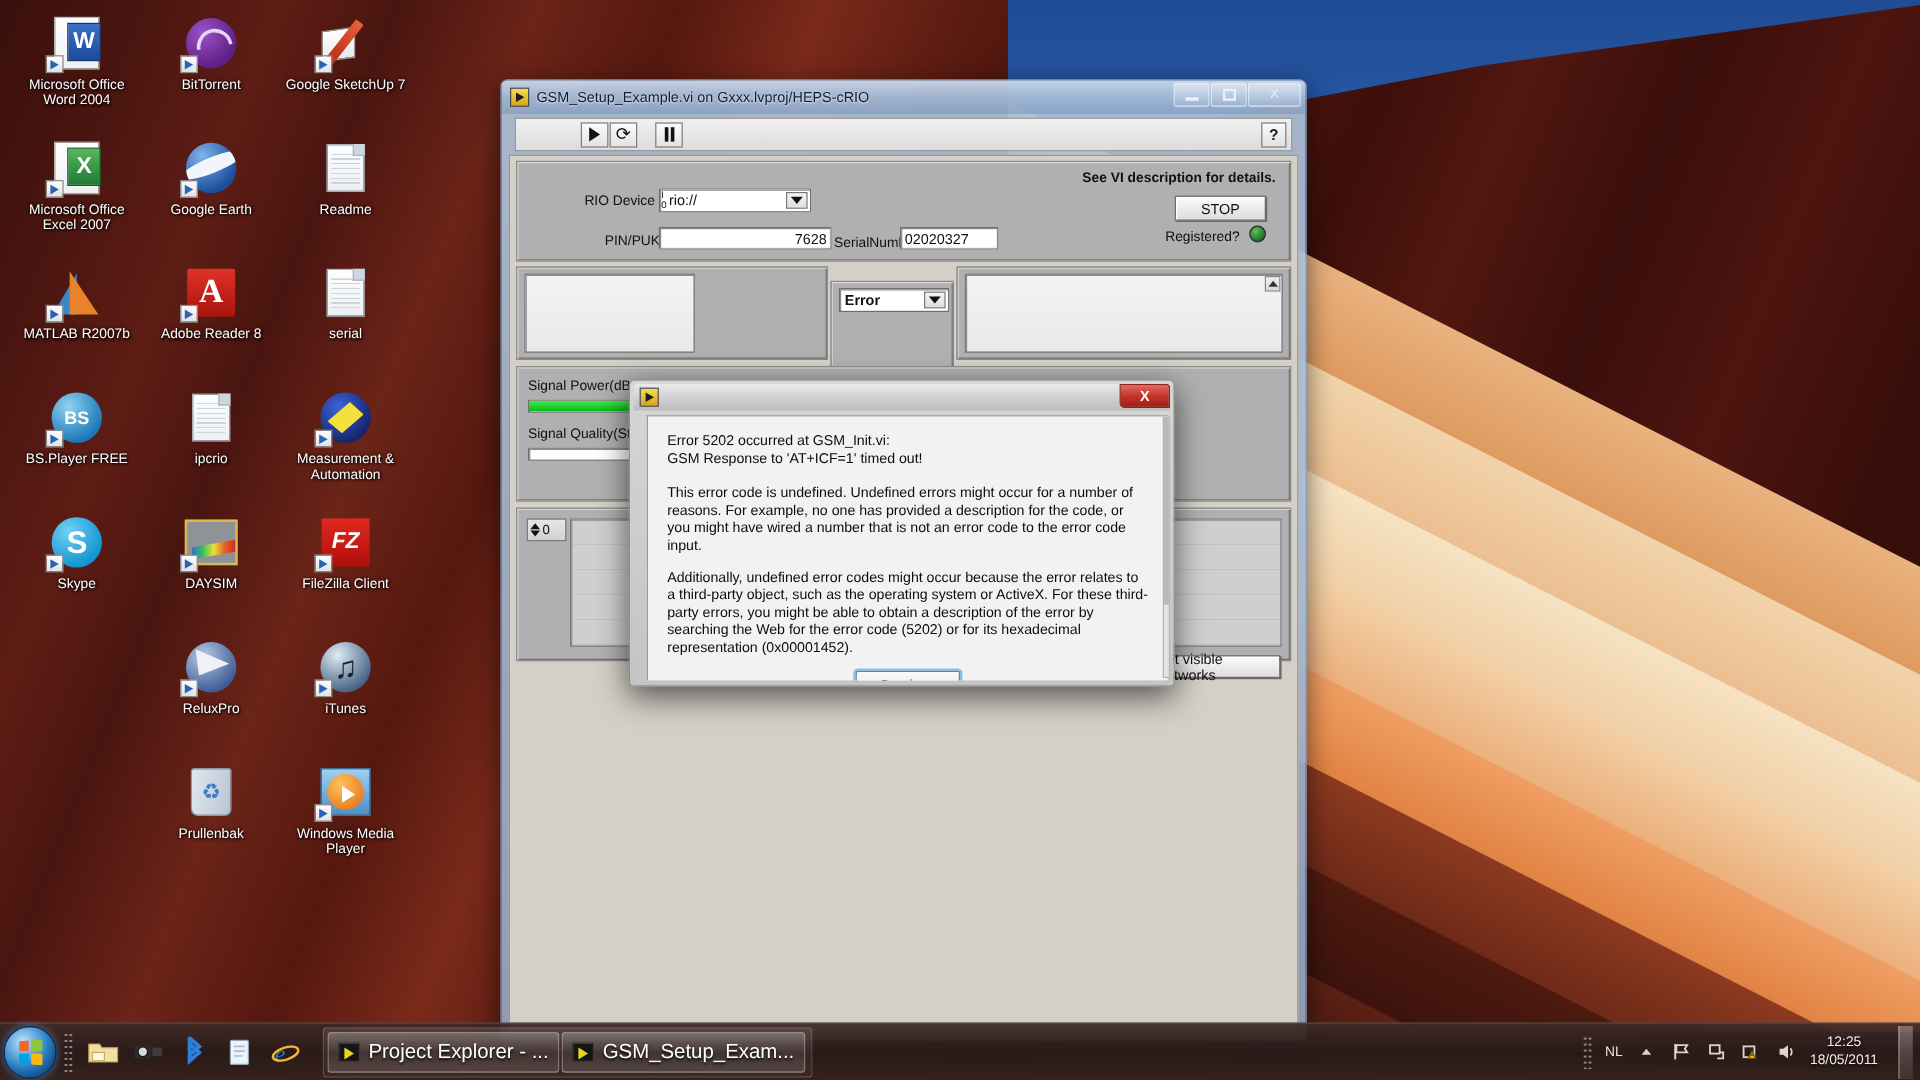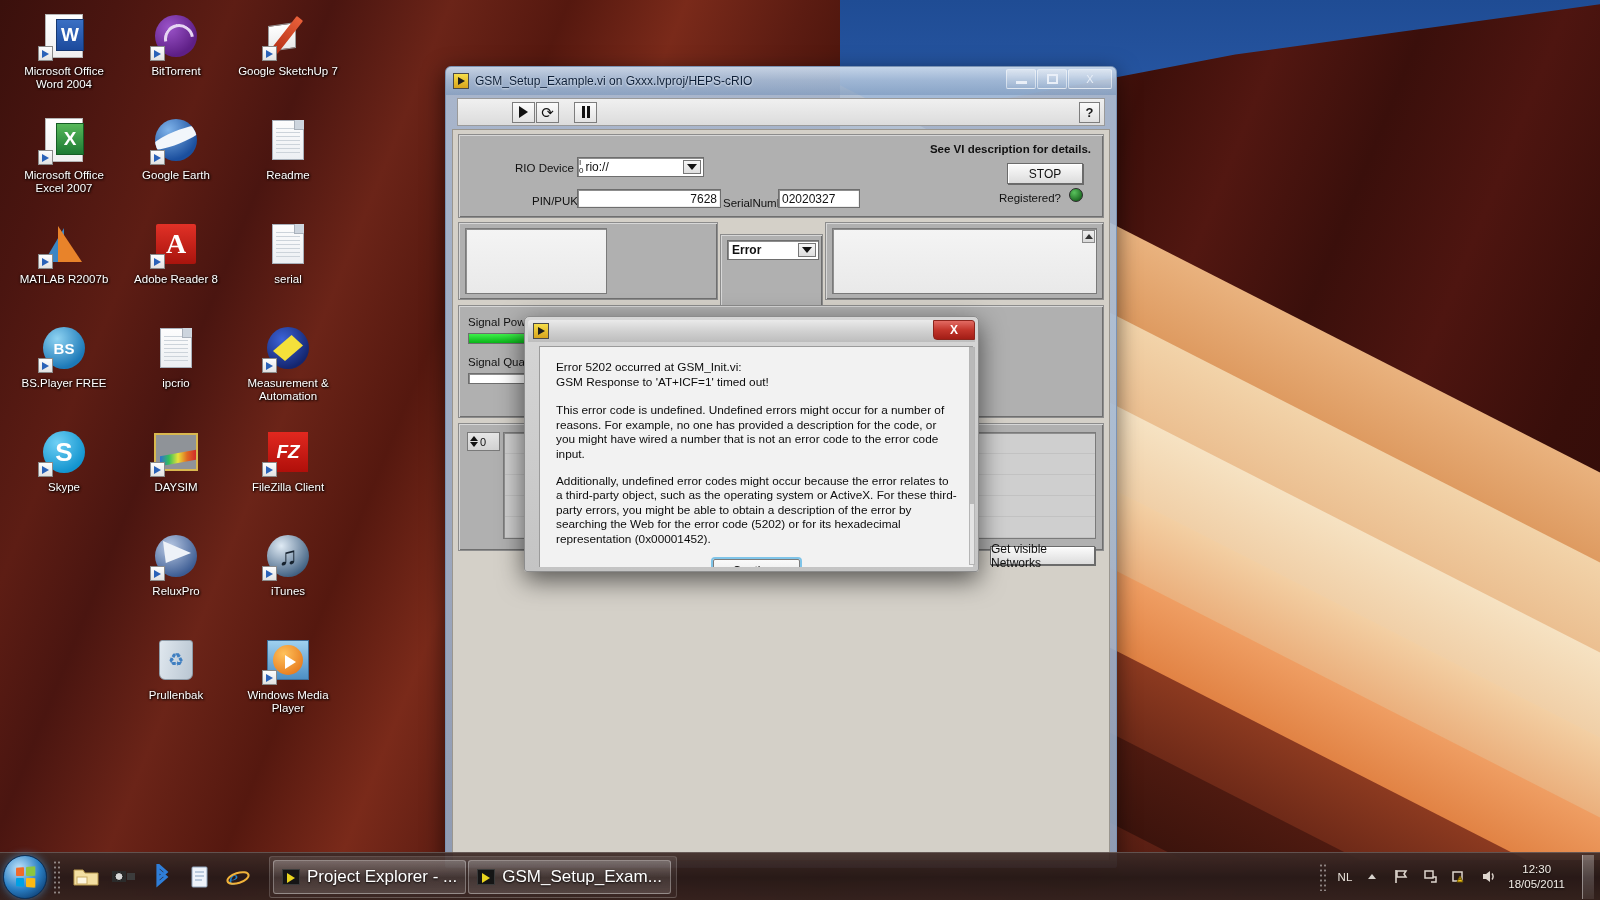--- a/index.html
+++ b/index.html
@@ -256,21 +256,20 @@
   }
 
   
   #lv-window {
     position: absolute; left: 417px; top: 66px; width: 672px; height: 802px;
     background: linear-gradient(180deg, rgba(175,195,220,.92), rgba(150,172,200,.88));
     border: 1px solid #7b93b4;
     border-radius: 6px 6px 2px 2px;
     box-shadow: 0 6px 22px rgba(0,0,0,.55);
     padding: 0;
-    margin-left: 28px;
   }
   #lv-titlebar {
     height: 28px; position: relative;
     display: flex; align-items: center;
     padding-left: 7px;
     background: linear-gradient(180deg, rgba(222,233,246,.55), rgba(150,176,208,.35) 48%, rgba(110,142,182,.5));
     border-radius: 5px 5px 0 0;
   }
   #lv-title {
     font-size: 12px; color: #0d1f38; margin-left: 6px;
@@ -849,20 +848,20 @@
             <path d="M9 10.5v1.6" stroke="#3a2d00" stroke-width="1.2"></path>
           </svg>
       </span>
       <span class="tray-icon">
         <svg width="17" height="17" viewBox="0 0 17 17">
             <path d="M3 6h3l4-3v11l-4-3H3z" fill="#ded6ce"></path>
             <path d="M12 5.5a5 5 0 010 6" fill="none" stroke="#ded6ce" stroke-width="1.4"></path>
           </svg>
       </span>
       <span id="clock">
-        <div>12:30</div>
+        <div>12:25</div>
         <div>18/05/2011</div>
       </span>
       <span id="showdesktop"></span>
     </div>
   </div>
 
 </div>
 
 </body></html>

